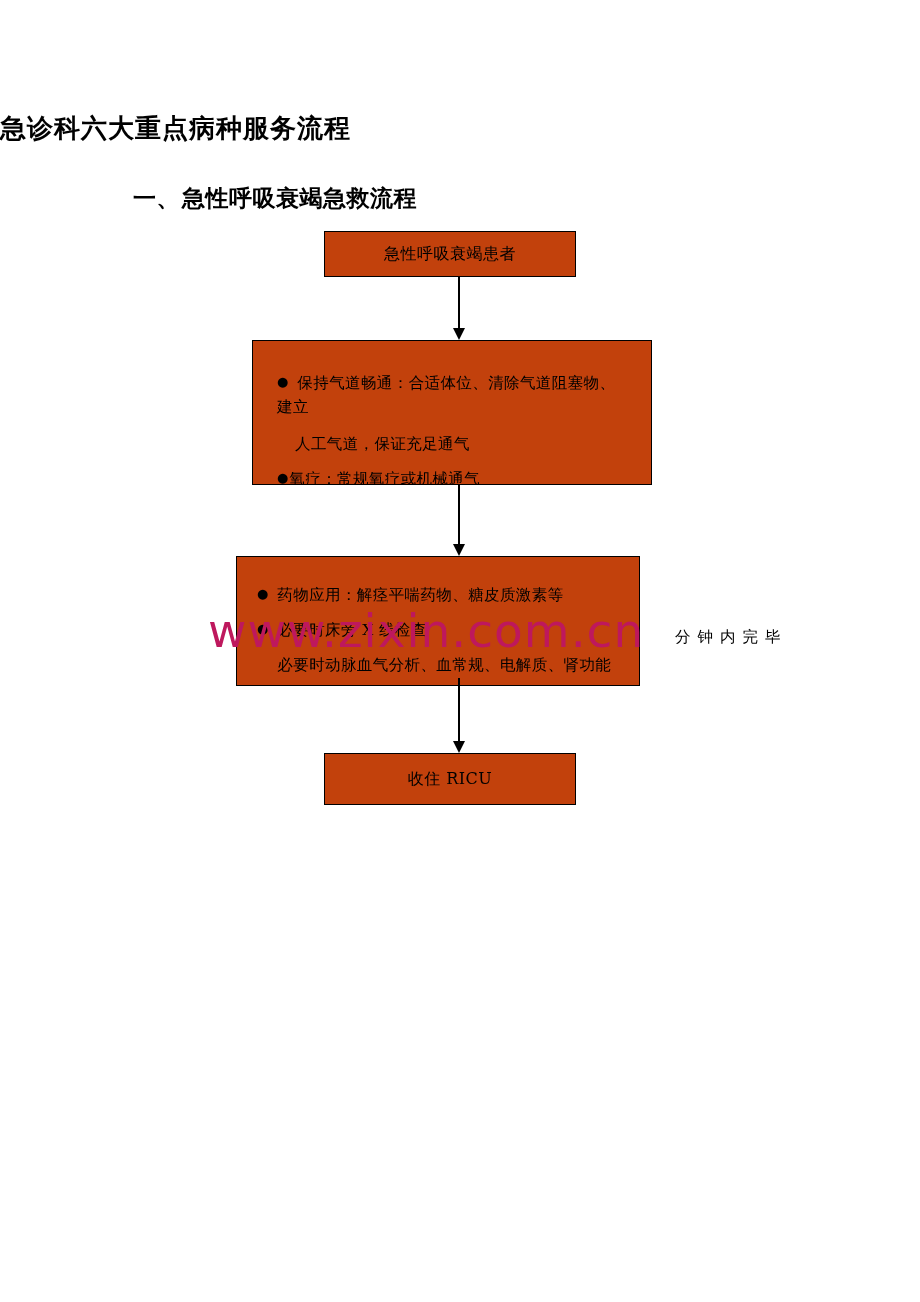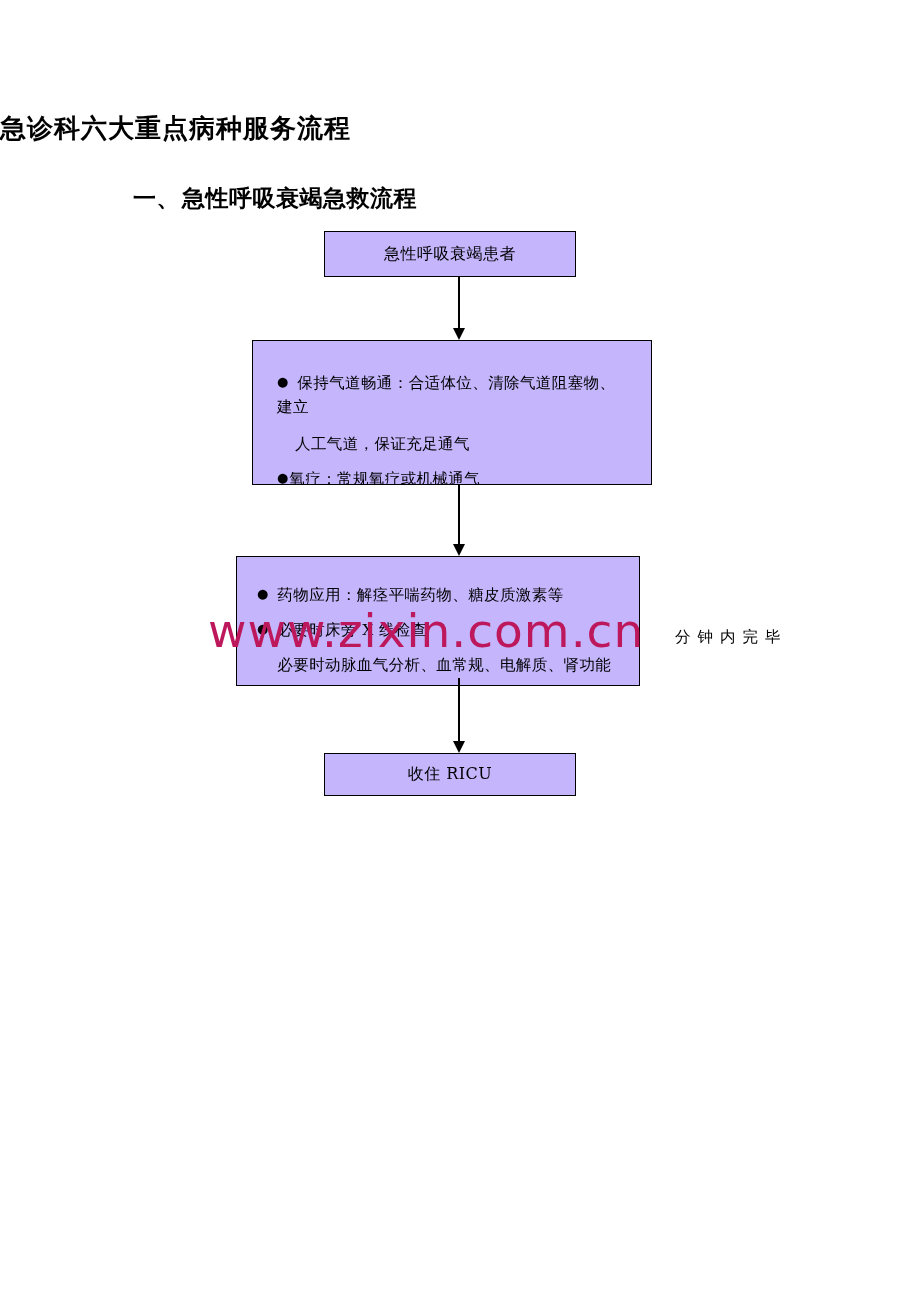--- a/index.html
+++ b/index.html
@@ -61,39 +61,39 @@
     letter-spacing: 0.5px;
     white-space: nowrap;
   }
   .section-heading .num { margin-right: 2px; }
 
   
   .flow-box {
     position: absolute;
     box-sizing: border-box;
     border: 1.6px solid #000000;
-    background: #c4b5fd;
+    background: #c2410c;
     overflow: hidden;
     z-index: 2;
   }
 
   .box-small {
     display: flex;
     align-items: center;
     justify-content: center;
     font-size: 16px;
   }
 
   .box-small .label {
     font-family: "DejaVu Serif", "Liberation Serif", serif;
     letter-spacing: 0.5px;
   }
 
   #box-patient { left: 324px; top: 231px; width: 252px; height: 46px; }
-  #box-ricu    { left: 324px; top: 753px; width: 252px; height: 43px; }
+  #box-ricu    { left: 324px; top: 753px; width: 252px; height: 52px; }
 
   #box-airway  { left: 252px; top: 340px; width: 400px; height: 145px; }
   #box-meds    { left: 236px; top: 556px; width: 404px; height: 130px; }
 
   .bullet-list {
     margin: 8px;
     padding: 0;
     list-style: none;
     font-size: 15.5px;
     line-height: 1;

